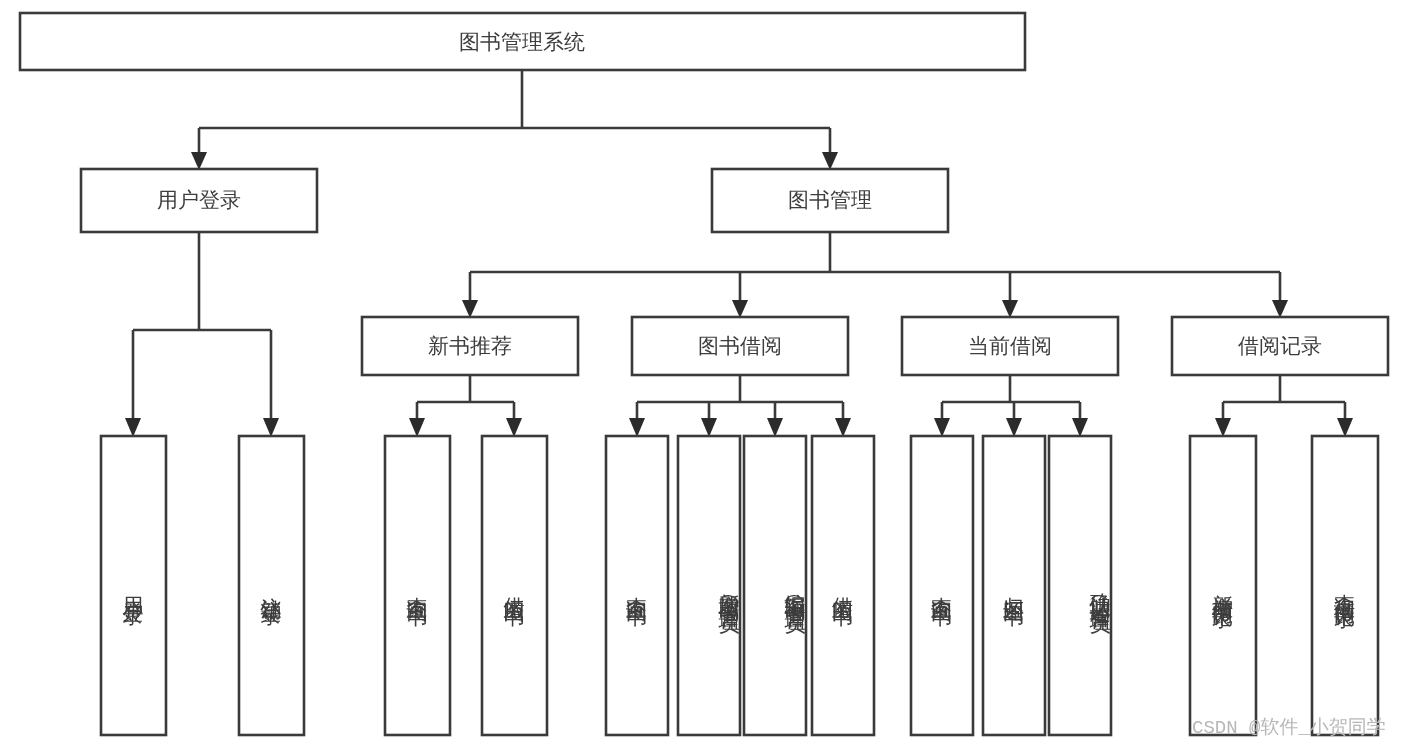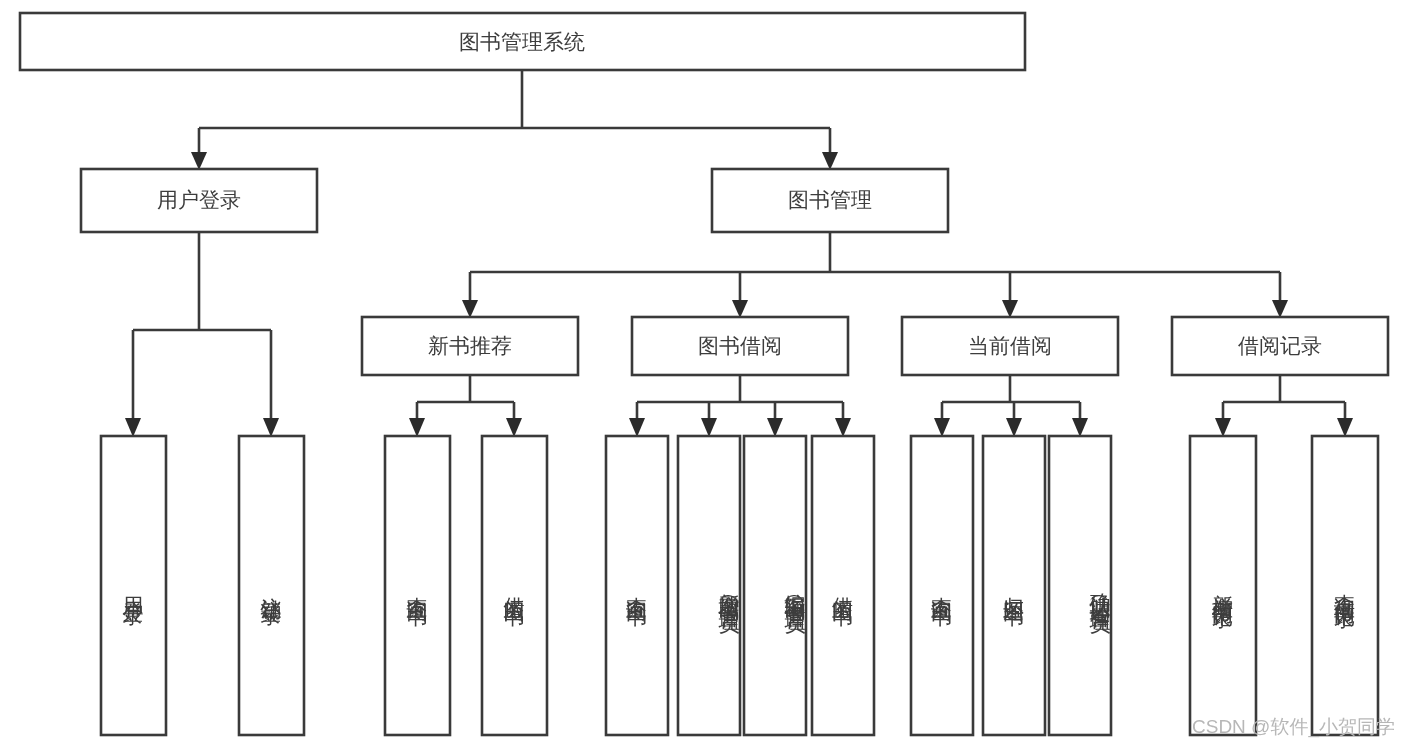--- a/index.html
+++ b/index.html
@@ -178,15 +178,15 @@
   <div class="vert-label" style="left:606px; top:436px; width:62px; height:299px; display:flex; align-items:center; justify-content:center;">查询图书</div>
   <div class="vert-label" style="left:678px; top:444px; width:62px; height:291px; display:flex; align-items:flex-start; justify-content:center;">新增图书（管理员）</div>
   <div class="vert-label" style="left:744px; top:444px; width:62px; height:291px; display:flex; align-items:flex-start; justify-content:center;">编辑图书（管理员）</div>
   <div class="vert-label" style="left:812px; top:436px; width:62px; height:299px; display:flex; align-items:center; justify-content:center;">借阅图书</div>
   <div class="vert-label" style="left:911px; top:436px; width:62px; height:299px; display:flex; align-items:center; justify-content:center;">查询图书</div>
   <div class="vert-label" style="left:983px; top:436px; width:62px; height:299px; display:flex; align-items:center; justify-content:center;">归还图书</div>
   <div class="vert-label" style="left:1049px; top:444px; width:62px; height:291px; display:flex; align-items:flex-start; justify-content:center;">确认归还（管理员）</div>
   <div class="vert-label" style="left:1190px; top:436px; width:66px; height:299px; display:flex; align-items:center; justify-content:center;">新增借阅记录</div>
   <div class="vert-label" style="left:1312px; top:436px; width:66px; height:299px; display:flex; align-items:center; justify-content:center;">查询借阅记录</div>
 
-  <div class="watermark" style="left:1192px; top:714px;">CSDN @软件_小贺同学</div>
+  <div class="watermark" style="left:1192px; top:714px;font-family:Liberation Mono, monospace;">CSDN @软件_小贺同学</div>
 
 </div>
 
 </body></html>

